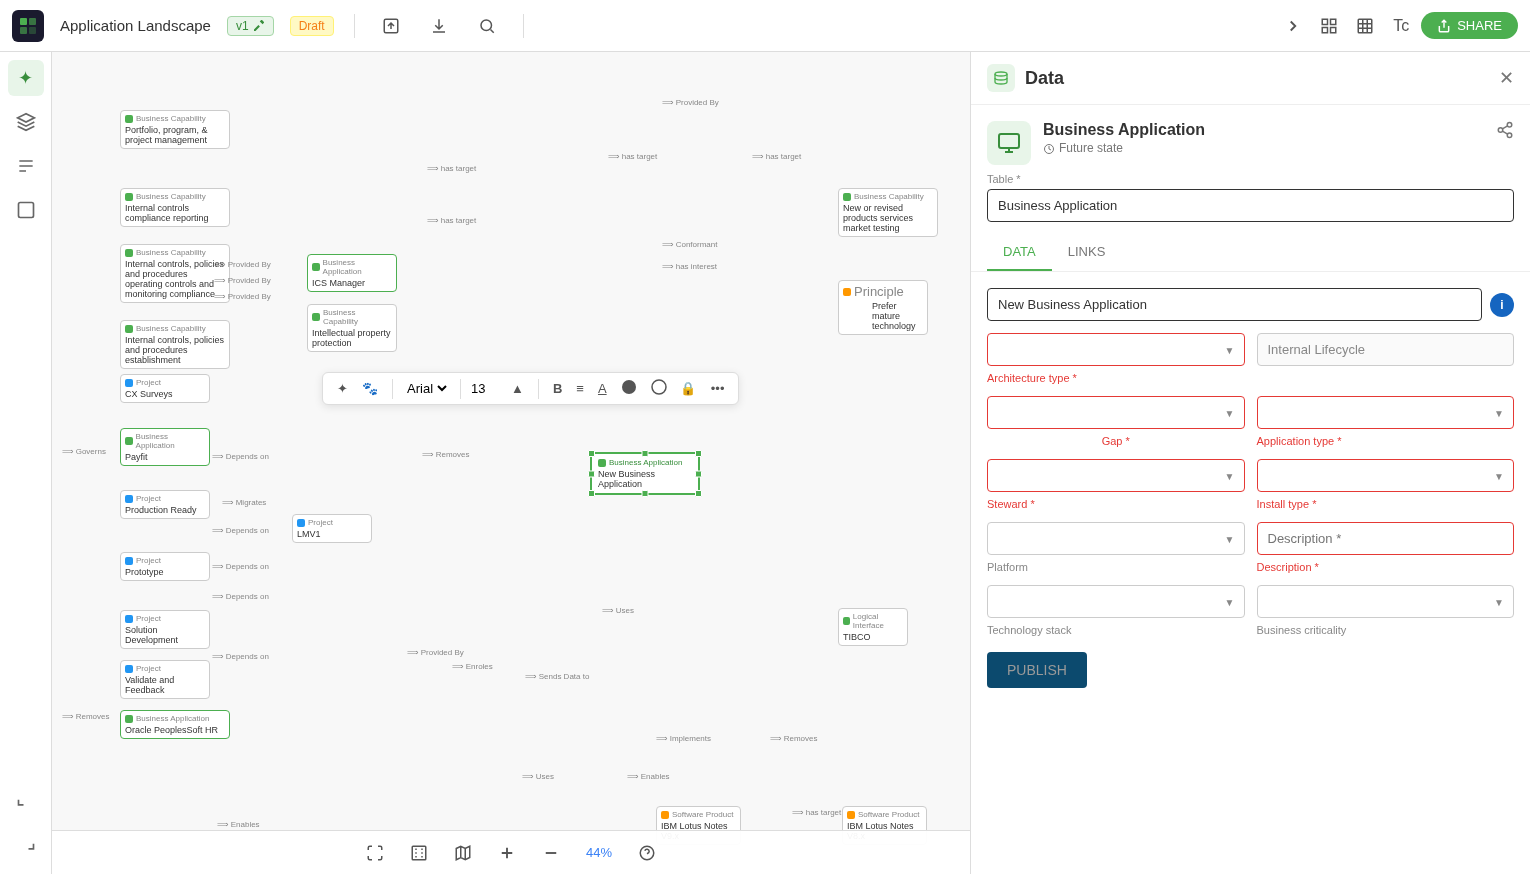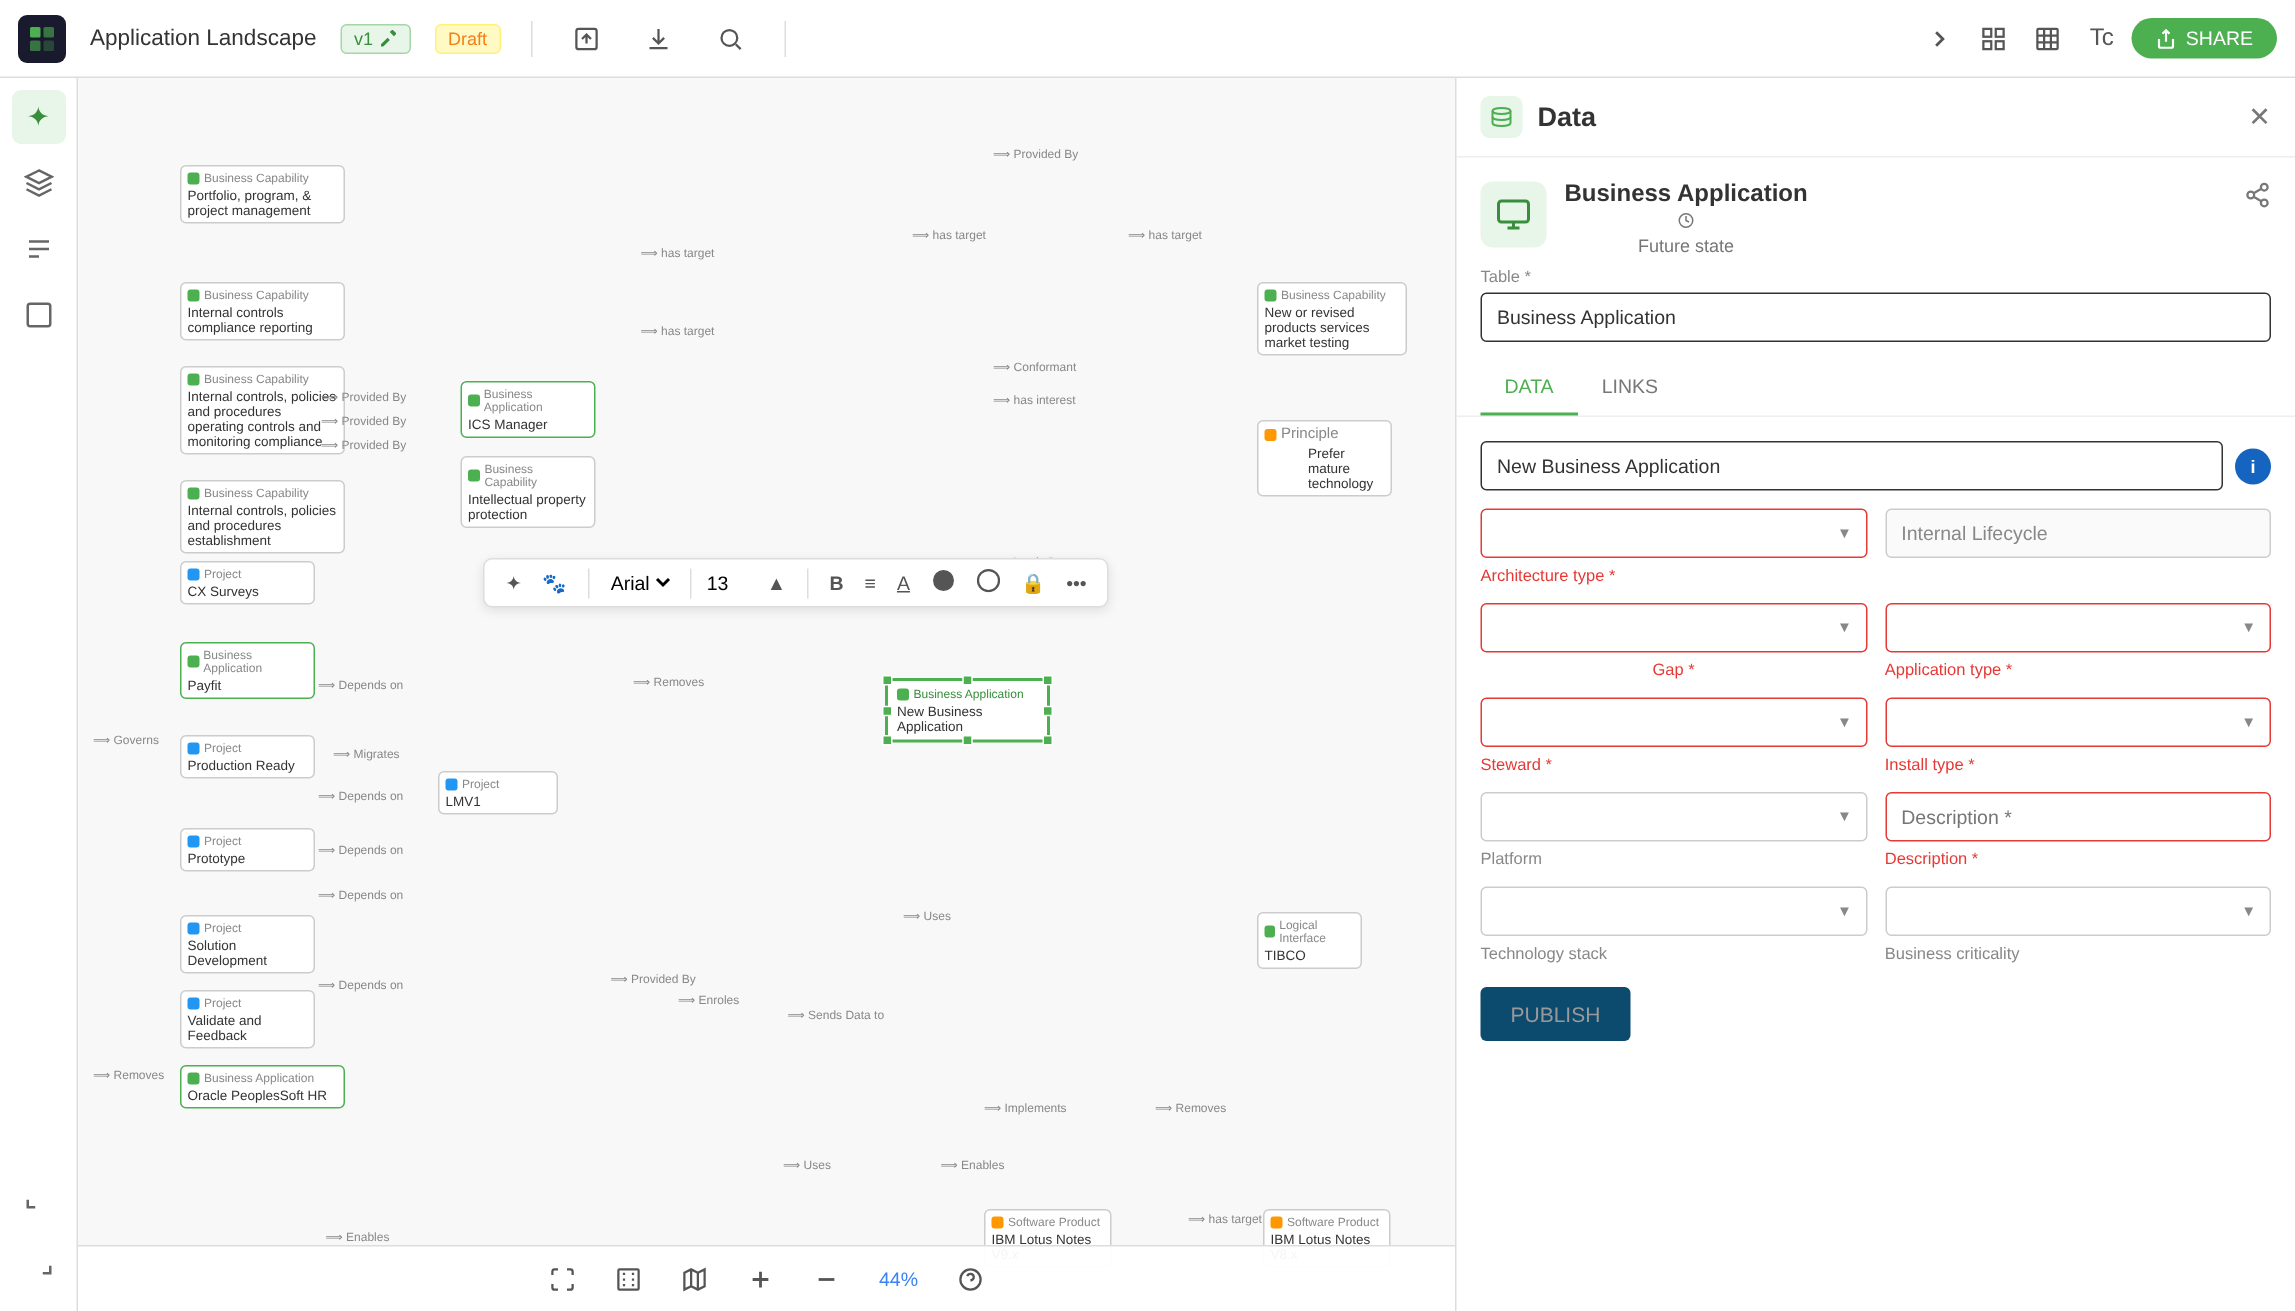--- a/index.html
+++ b/index.html
@@ -129,21 +129,21 @@
       padding: 16px 16px 8px;
       display: flex; align-items: flex-start; justify-content: space-between;
     }
     .entity-info { display: flex; align-items: flex-start; gap: 12px; }
     .entity-icon {
       width: 44px; height: 44px; background: #e8f5e9;
       border-radius: 8px; display: flex; align-items: center; justify-content: center;
       font-size: 22px; color: #388e3c;
     }
     .entity-name { font-size: 16px; font-weight: 600; color: #333; }
-    .entity-state { font-size: 12px; color: #777; display: flex; align-items: center; gap: 4px; margin-top: 2px; flex-direction: column; }
+    .entity-state { font-size: 12px; color: #777; display: flex; align-items: flex-end; gap: 4px; margin-top: 2px; }
     .share-icon-btn {
       background: none; border: none; cursor: pointer; color: #777; font-size: 18px;
     }
 
     
     .panel-tabs {
       display: flex; border-bottom: 1px solid #eee; padding: 0 16px;
     }
     .panel-tab {
       padding: 10px 16px; font-size: 13px; font-weight: 500; cursor: pointer;
@@ -438,21 +438,21 @@
       <div class="node-header">
           <span class="node-icon"></span>
           <span style="font-size:8px;color:#888">Business Capability</span>
         </div>
       <div class="node-label" style="font-size:9px;">New or revised products services market testing</div>
     </div>
 
     <div class="canvas-node" style="left:786px;top:228px;width:90px;">
       <div class="node-header">
           <span class="node-icon orange"></span>
-          <span style="font-size:10px;color:#888">Principle</span>
+          <span style="font-size:13px;color:#888">Principle</span>
         </div>
       <div class="node-label" style="font-size:9px;margin-left:29px;">Prefer mature technology</div>
     </div>
 
     <div class="canvas-node" style="left:786px;top:556px;width:70px;">
       <div class="node-header">
           <span class="node-icon"></span>
           <span style="font-size:8px;color:#888">Logical Interface</span>
         </div>
       <div class="node-label" style="font-size:9px;">TIBCO</div>
@@ -498,21 +498,21 @@
     <div class="canvas-label" style="left:160px;top:400px;">⟹ Depends on</div>
     <div class="canvas-label" style="left:370px;top:398px;">⟹ Removes</div>
     <div class="canvas-label" style="left:170px;top:446px;">⟹ Migrates</div>
     <div class="canvas-label" style="left:160px;top:474px;">⟹ Depends on</div>
     <div class="canvas-label" style="left:160px;top:510px;">⟹ Depends on</div>
     <div class="canvas-label" style="left:160px;top:540px;">⟹ Depends on</div>
     <div class="canvas-label" style="left:160px;top:600px;">⟹ Depends on</div>
     <div class="canvas-label" style="left:162px;top:208px;">⟹ Provided By</div>
     <div class="canvas-label" style="left:162px;top:224px;">⟹ Provided By</div>
     <div class="canvas-label" style="left:162px;top:240px;">⟹ Provided By</div>
-    <div class="canvas-label" style="left:10px;top:395px;margin-top:42px;">⟹ Governs</div>
+    <div class="canvas-label" style="left:10px;top:395px;">⟹ Governs</div>
     <div class="canvas-label" style="left:10px;top:660px;">⟹ Removes</div>
     <div class="canvas-label" style="left:610px;top:46px;">⟹ Provided By</div>
     <div class="canvas-label" style="left:610px;top:188px;">⟹ Conformant</div>
     <div class="canvas-label" style="left:610px;top:210px;">⟹ has interest</div>
     <div class="canvas-label" style="left:608px;top:318px;">⟹ Sends Data to</div>
     <div class="canvas-label" style="left:550px;top:554px;">⟹ Uses</div>
     <div class="canvas-label" style="left:355px;top:596px;">⟹ Provided By</div>
     <div class="canvas-label" style="left:400px;top:610px;">⟹ Enroles</div>
     <div class="canvas-label" style="left:473px;top:620px;">⟹ Sends Data to</div>
     <div class="canvas-label" style="left:604px;top:682px;">⟹ Implements</div>

